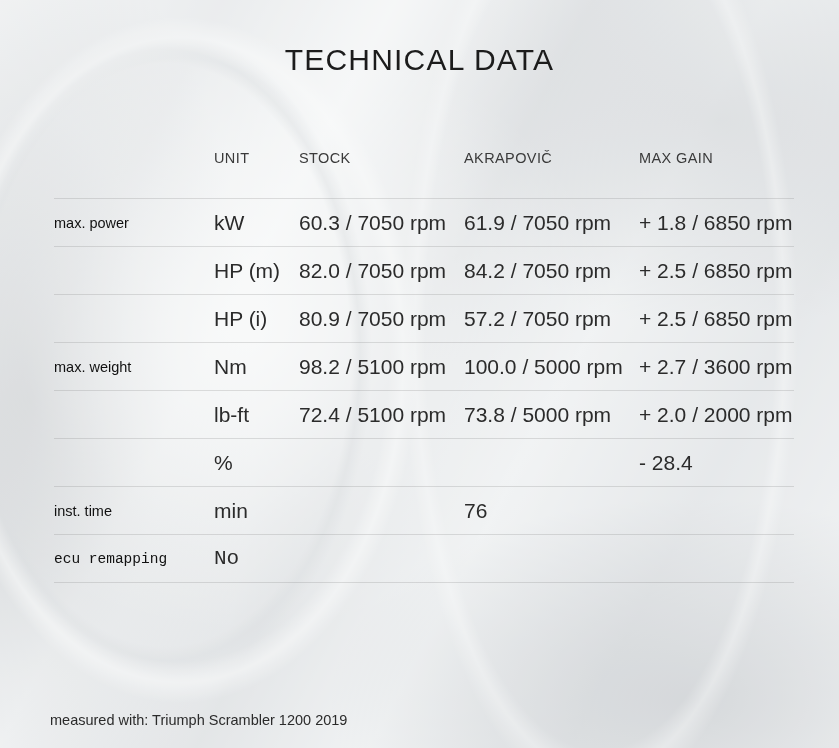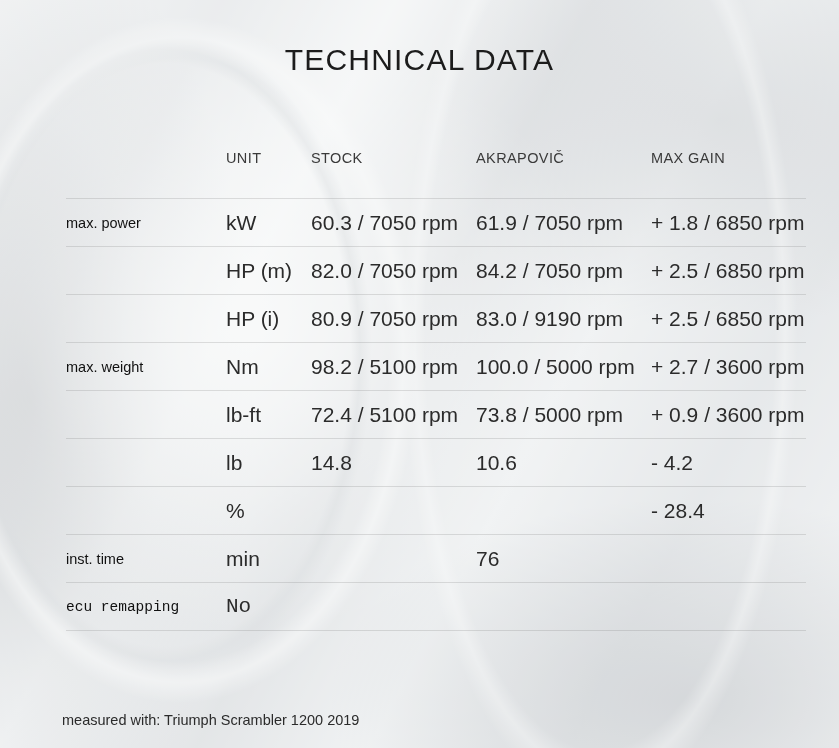--- a/index.html
+++ b/index.html
@@ -57,21 +57,21 @@
     text-align: center;
     font-size: 30px;
     letter-spacing: 1.2px;
     color: #1c1c1c;
     font-weight: 400;
   }
 
   table.data {
     position: absolute;
     top: 134px;
-    left: 66px;
+    left: 54px;
     width: 740px;
     border-collapse: collapse;
     font-size: 15px;
     color: #2a2a2a;
   }
   table.data th, table.data td {
     text-align: left;
     padding: 0;
     vertical-align: middle;
     height: 47px;
@@ -103,21 +103,21 @@
     color: #111;
     font-size: 14.5px;
   }
   td.cell {
     font-size: 21px;
     color: #2b2b2b;
   }
 
   .footnote {
     position: absolute;
-    left: 62px;
+    left: 50px;
     top: 712px;
     font-size: 14.5px;
     color: #2b2b2b;
   }
 </style>
 </head>
 <body>
 
 <div id="bg"></div>
 <div id="overlay"></div>
@@ -155,43 +155,36 @@
         <td class="rowlabel"></td>
         <td class="cell">HP (m)</td>
         <td class="cell">82.0 / 7050 rpm</td>
         <td class="cell">84.2 / 7050 rpm</td>
         <td class="cell">+ 2.5 / 6850 rpm</td>
       </tr>
       <tr>
         <td class="rowlabel"></td>
         <td class="cell">HP (i)</td>
         <td class="cell">80.9 / 7050 rpm</td>
-        <td class="cell">83.0 / 9190 rpm</td>
+        <td class="cell">57.2 / 7050 rpm</td>
         <td class="cell">+ 2.5 / 6850 rpm</td>
       </tr>
       <tr>
         <td class="rowlabel">max. weight</td>
         <td class="cell">Nm</td>
         <td class="cell">98.2 / 5100 rpm</td>
         <td class="cell">100.0 / 5000 rpm</td>
         <td class="cell">+ 2.7 / 3600 rpm</td>
       </tr>
       <tr>
         <td class="rowlabel"></td>
         <td class="cell">lb-ft</td>
         <td class="cell">72.4 / 5100 rpm</td>
         <td class="cell">73.8 / 5000 rpm</td>
-        <td class="cell">+ 0.9 / 3600 rpm</td>
-      </tr>
-      <tr>
-        <td class="rowlabel"></td>
-        <td class="cell">lb</td>
-        <td class="cell">14.8</td>
-        <td class="cell">10.6</td>
-        <td class="cell">- 4.2</td>
+        <td class="cell">+ 2.0 / 2000 rpm</td>
       </tr>
       <tr>
         <td class="rowlabel"></td>
         <td class="cell">%</td>
         <td class="cell"></td>
         <td class="cell"></td>
         <td class="cell">- 28.4</td>
       </tr>
       <tr>
         <td class="rowlabel">inst. time</td>

